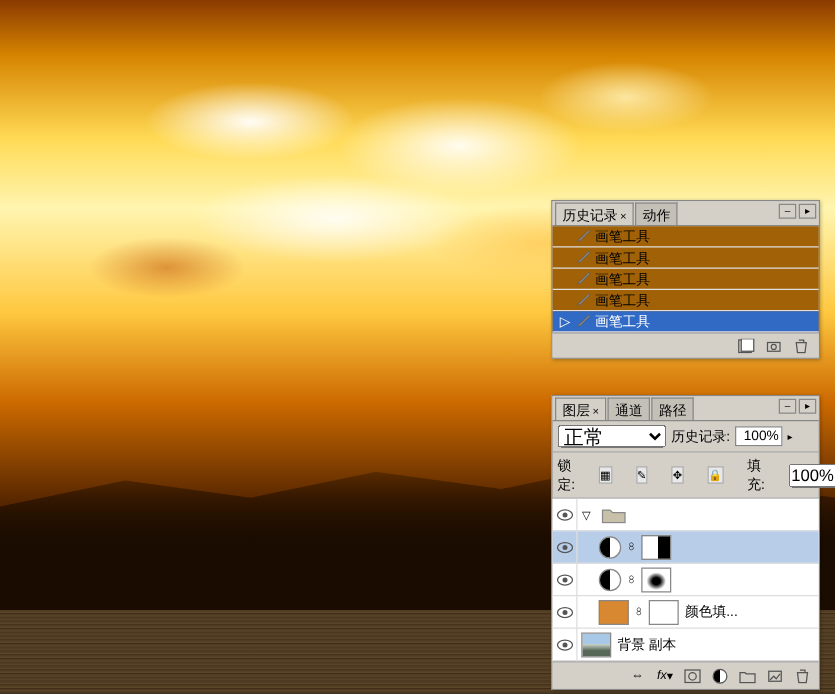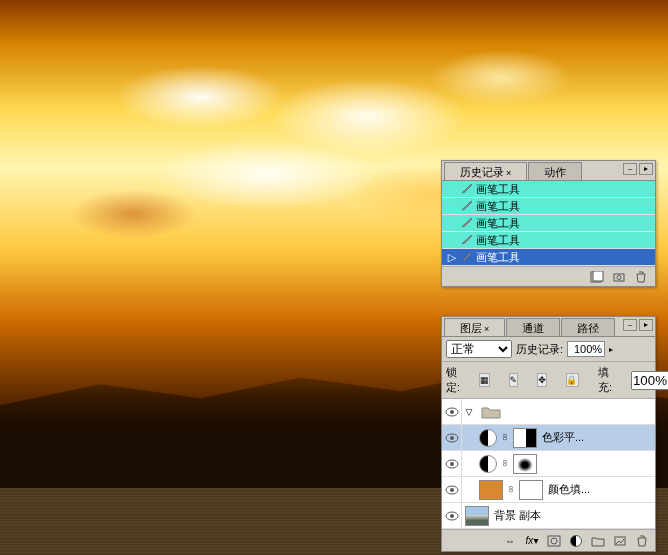--- a/index.html
+++ b/index.html
@@ -7,38 +7,38 @@
 .canvas { position: absolute; top: 0; left: 0; width: 668px; height: 555px; background: linear-gradient(to bottom, #8a3a00 0%, #d68400 8%, #ffda55 20%, #fff5b0 30%, #ffc840 45%, #cc6a00 58%, #5a2800 72%, #1a0c00 82%, #3a2a15 92%, #5a4530 100%); }
 .clouds { position: absolute; top: 0; left: 0; width: 100%; height: 70%; background: radial-gradient(ellipse 120px 45px at 30% 25%, rgba(255,255,255,0.95), transparent 70%), radial-gradient(ellipse 140px 55px at 55% 30%, rgba(255,255,255,0.9), transparent 70%), radial-gradient(ellipse 100px 40px at 75% 20%, rgba(255,240,180,0.85), transparent 70%), radial-gradient(ellipse 160px 50px at 40% 45%, rgba(255,255,255,0.85), transparent 70%), radial-gradient(ellipse 130px 45px at 65% 50%, rgba(255,200,80,0.7), transparent 70%), radial-gradient(ellipse 90px 35px at 20% 55%, rgba(200,100,20,0.6), transparent 70%); }
 .mountain { position: absolute; bottom: 12%; left: 0; width: 100%; height: 25%; background: linear-gradient(to top, #1a0c00 40%, transparent); clip-path: polygon(0 40%, 15% 25%, 30% 35%, 45% 20%, 60% 30%, 75% 15%, 90% 28%, 100% 35%, 100% 100%, 0 100%); }
 .water { position: absolute; bottom: 0; left: 0; width: 100%; height: 12%; background: repeating-linear-gradient(to bottom, #4a3820 0px, #5a4528 2px, #3a2815 3px); }
 
 .panel { position: absolute; background: #d4d0c8; border: 1px solid #888; box-shadow: 1px 1px 3px rgba(0,0,0,0.3); font-size: 11px; color: #000; }
 .panel-history { right: 12px; top: 160px; width: 215px; }
 .panel-layers { right: 12px; top: 316px; width: 215px; }
 
 .tabs { display: flex; background: #d4d0c8; border-bottom: 1px solid #888; height: 20px; align-items: flex-end; padding-left: 2px; }
-.tab { padding: 2px 15px; background: #c4c0b8; border: 1px solid #888; border-bottom: none; margin-right: 1px; cursor: pointer; font-size: 11px; height: 18px; }
+.tab { padding: 2px 5px; background: #c4c0b8; border: 1px solid #888; border-bottom: none; margin-right: 1px; cursor: pointer; font-size: 11px; height: 18px; }
 .tab.active { background: #d4d0c8; }
 .tab-close { margin-left: 2px; font-size: 9px; }
 .panel-controls { position: absolute; right: 2px; top: 2px; display: flex; gap: 2px; }
 .panel-btn { width: 14px; height: 12px; background: #d4d0c8; border: 1px solid #888; font-size: 8px; text-align: center; line-height: 10px; cursor: pointer; }
 
-.history-list { background: #5eead4; max-height: 90px; overflow-y: auto; }
+.history-list { background: #a16207; max-height: 90px; overflow-y: auto; }
 .history-item { display: flex; align-items: center; padding: 1px 4px; border-bottom: 1px solid #e0e0e0; height: 17px; }
 .history-item.selected { background: #316ac5; color: #fff; }
 .history-item .marker { width: 12px; text-align: center; }
 .history-item .icon { width: 18px; height: 14px; display: flex; align-items: center; justify-content: center; }
 .brush-svg { width: 14px; height: 12px; }
 
 .panel-footer { display: flex; justify-content: flex-end; align-items: center; gap: 6px; padding: 3px 6px; background: #d4d0c8; border-top: 1px solid #aaa; height: 20px; }
 .footer-icon { width: 16px; height: 14px; cursor: pointer; display: flex; align-items: center; justify-content: center; }
 
 .layer-opts { display: flex; align-items: center; padding: 3px 4px; gap: 4px; border-bottom: 1px solid #aaa; }
-.layer-opts select { font-size: 12px; width: 66px; height: 18px; }
+.layer-opts select { font-size: 16px; width: 87px; height: 18px; }
 .layer-opts input[type="text"] { width: 38px; font-size: 11px; height: 16px; border: 1px solid #888; text-align: right; padding-right: 2px; }
 .opt-label { font-size: 11px; }
 .opt-arrow { width: 10px; font-size: 8px; cursor: pointer; }
 
 .layer-lock { display: flex; align-items: center; padding: 3px 4px; gap: 19px; border-bottom: 1px solid #aaa; }
 .lock-icon { width: 16px; height: 14px; border: 1px solid #aaa; background: #e8e8e8; cursor: pointer; display: flex; align-items: center; justify-content: center; font-size: 9px; }
 
 .layer-list { background: #fff; }
 .layer-item { display: flex; align-items: center; border-bottom: 1px solid #ddd; height: 26px; }
 .layer-item.selected { background: #b8cde8; }
@@ -186,21 +186,20 @@
         <div class="layer-eye">
           <svg width="14" height="10" viewBox="0 0 14 10">
             <ellipse cx="7" cy="5" rx="6" ry="4" fill="none" stroke="#555"></ellipse>
             <circle cx="7" cy="5" r="2" fill="#555"></circle>
           </svg>
         </div>
         <div class="layer-indent"></div>
         <div class="adj-circle"></div>
         <div class="layer-link">𝟾</div>
         <div class="layer-mask" style="background:linear-gradient(to right,#fff 55%,#000 55%)"></div>
-        <div class="layer-name">色彩平...</div>
       </div>
       <div class="layer-item">
         <div class="layer-eye">
           <svg width="14" height="10" viewBox="0 0 14 10">
             <ellipse cx="7" cy="5" rx="6" ry="4" fill="none" stroke="#555"></ellipse>
             <circle cx="7" cy="5" r="2" fill="#555"></circle>
           </svg>
         </div>
         <div class="layer-indent"></div>
         <div class="adj-circle"></div>

